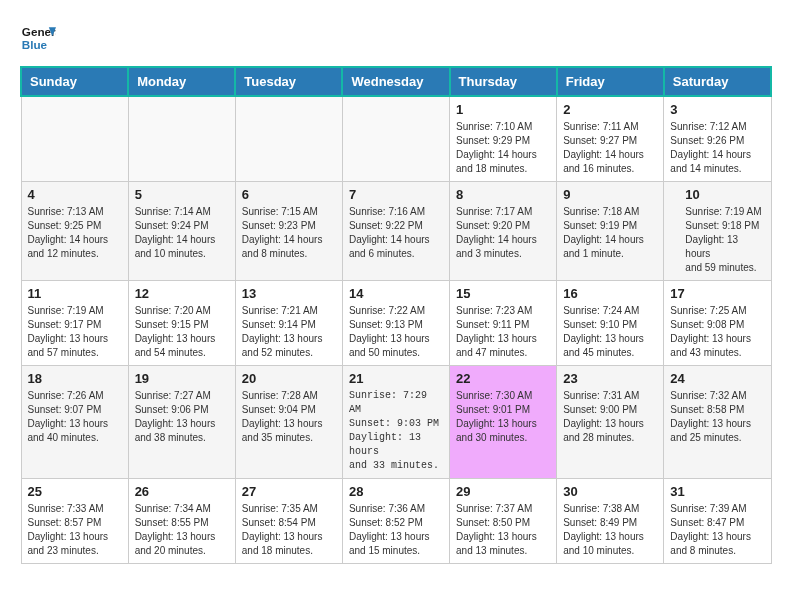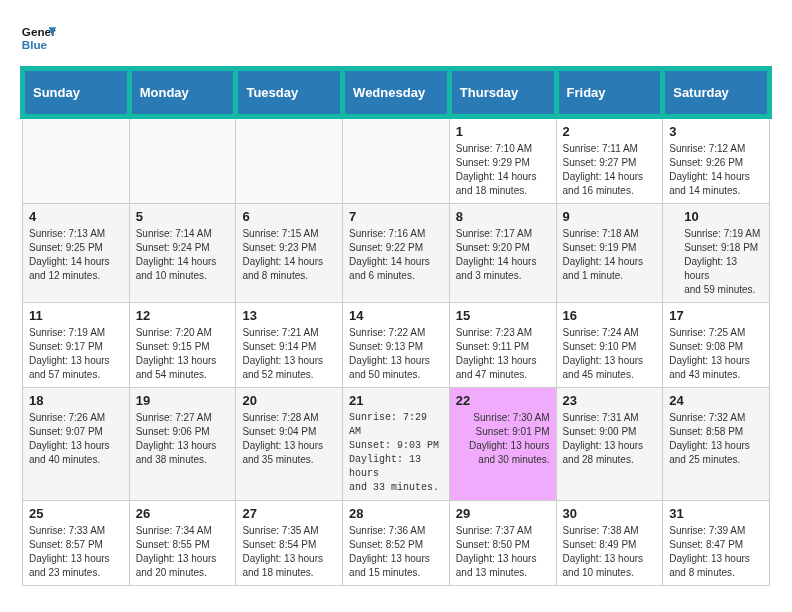--- a/index.html
+++ b/index.html
@@ -41,23 +41,23 @@
     .calendar {
       width: 100%;
       border-collapse: collapse;
       border: 1px solid #ccc;
     }
     .calendar th {
       background-color: #2a7ab5;
       color: #fff;
       font-size: 13px;
       font-weight: bold;
-      padding: 14px 8px;
+      padding: 6px 8px;
       text-align: left;
-      border: 5px solid #14b8a6;
+      border: 2px solid #14b8a6;
     }
     .calendar td {
       vertical-align: top;
       padding: 5px 6px;
       border: 1px solid #ccc;
       font-size: 11px;
       color: #222;
       width: calc(100% / 7);
       min-height: 80px;
       background: #fff;
@@ -266,21 +266,21 @@
         </td>
         <td style="background: rgb(245, 245, 245);">
           <span class="day-number">21</span>
           <div class="day-info" style="white-space: pre-line; font-family: Liberation Mono, monospace;">Sunrise: 7:29 AM
 Sunset: 9:03 PM
 Daylight: 13 hours
 and 33 minutes.</div>
         </td>
         <td style="background: #f0abfc;">
           <span class="day-number">22</span>
-          <div class="day-info" style="white-space: pre-line; text-align: right;">Sunrise: 7:30 AM
+          <div class="day-info" style="white-space: pre-line;">Sunrise: 7:30 AM
 Sunset: 9:01 PM
 Daylight: 13 hours
 and 30 minutes.</div>
         </td>
         <td style="background: rgb(245, 245, 245);">
           <span class="day-number">23</span>
           <div class="day-info" style="white-space: pre-line;">Sunrise: 7:31 AM
 Sunset: 9:00 PM
 Daylight: 13 hours
 and 28 minutes.</div>

